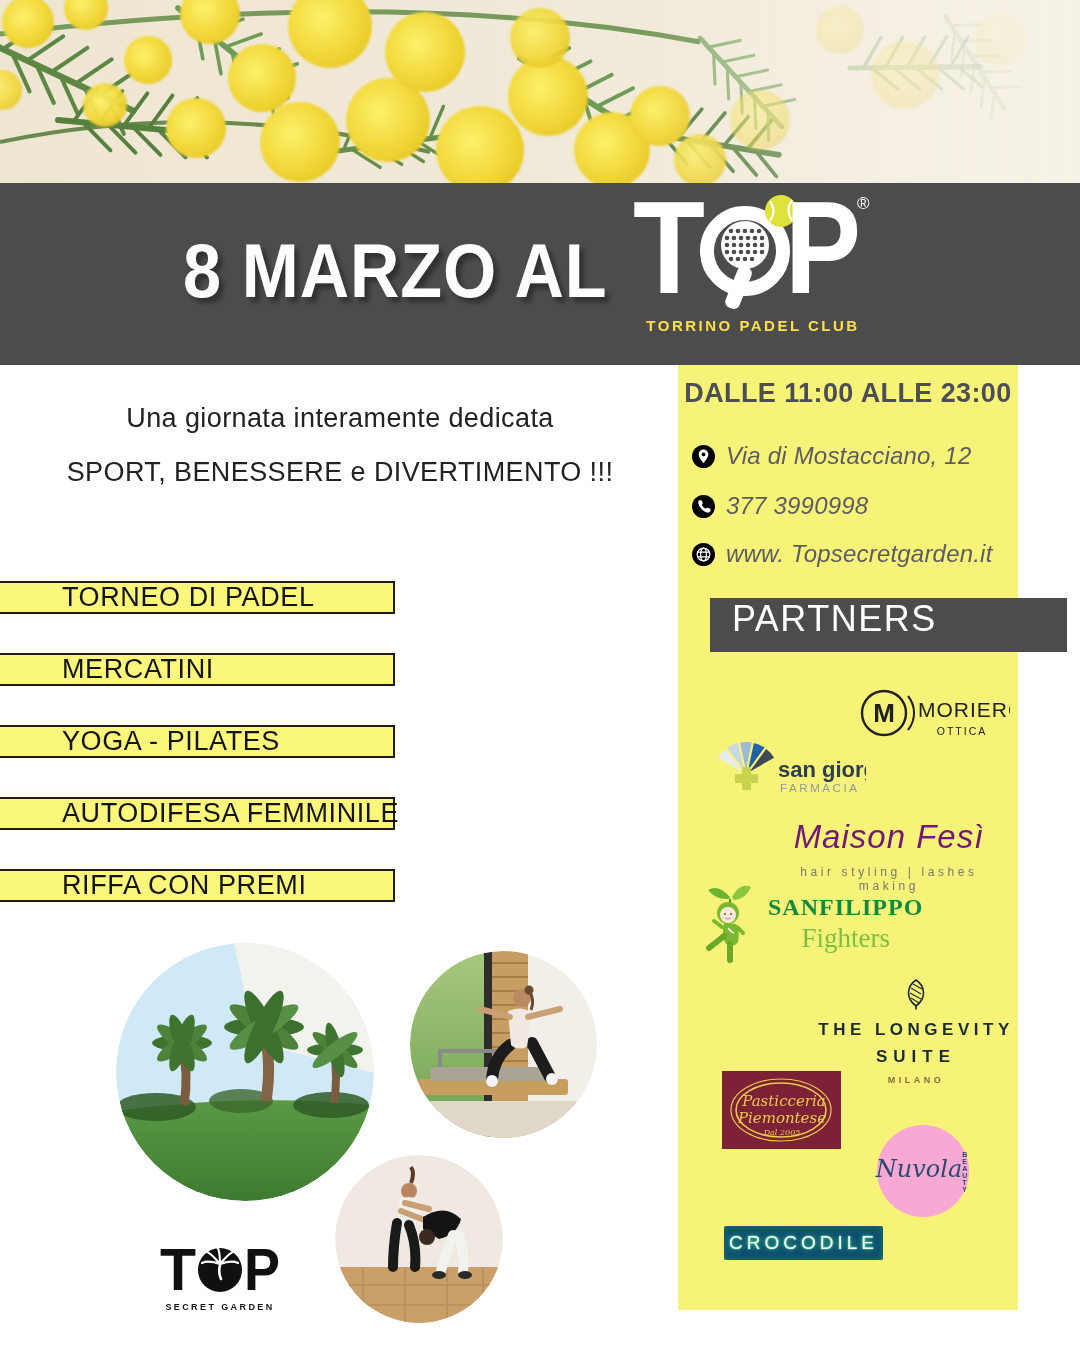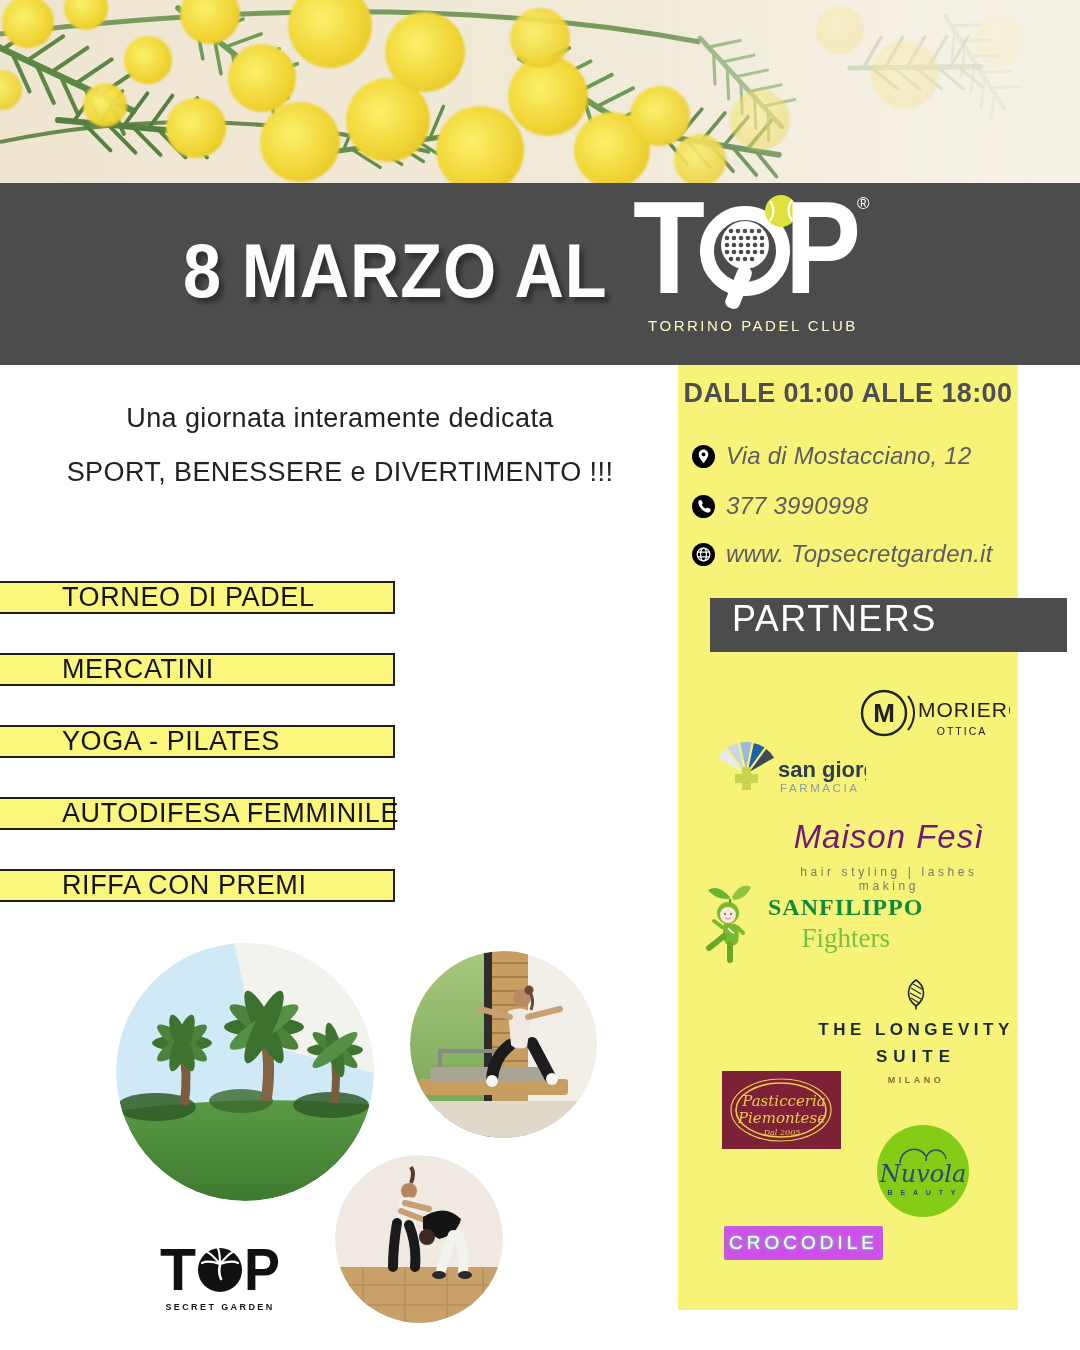--- a/index.html
+++ b/index.html
@@ -9,21 +9,21 @@
 
   
   .hero{top:0;left:0;width:1080px;height:183px;}
 
   
   .banner{top:183px;left:0;width:1080px;height:182px;background:#4c4c4c;}
   .headline{position:absolute;left:183px;top:50px;font-size:76px;line-height:1;font-weight:800;
             color:#fdfdfd;letter-spacing:1px;transform:scaleX(.9);transform-origin:left center;
             text-shadow:5px 5px 6px rgba(0,0,0,.38);white-space:nowrap;}
   .toplogo{position:absolute;left:633px;top:10px;width:240px;text-align:center;}
-  .toplogo .tagline{margin-top:-2px;color:#fef9c3;font-size:15px;font-weight:400;letter-spacing:2.5px;}
+  .toplogo .tagline{margin-top:-2px;color:#fde047;font-size:15px;font-weight:700;letter-spacing:2.5px;}
 
   
   .intro{top:402px;left:38px;width:604px;text-align:center;color:#222222;font-size:27px;
          font-weight:500;letter-spacing:.4px;}
   .intro div{margin-bottom:22px;line-height:1.2;}
 
   
   .bars{top:581px;left:-4px;width:399px;}
   .bar{box-sizing:border-box;width:399px;height:33px;margin-bottom:39px;background:#fbf77d;
        border:2px solid #1e1e1e;display:flex;align-items:center;padding-left:64px;
@@ -62,27 +62,27 @@
   .sanf .stxt{margin-left:12px;text-align:center;}
   .sanf .sname{font-family:"Liberation Serif",serif;font-size:24px;font-weight:700;color:#118a3e;
                letter-spacing:1px;}
   .sanf .ssub{font-family:"Liberation Serif",serif;font-size:27px;color:#79c144;margin-top:2px;}
 
   .longv{top:978px;left:792px;width:248px;text-align:center;color:#1c2b33;}
   .longv .l1{margin-top:6px;font-size:17px;letter-spacing:4.5px;font-weight:600;}
   .longv .l2{margin-top:7px;font-size:17px;letter-spacing:6px;font-weight:600;}
   .longv .l3{margin-top:8px;font-size:9px;letter-spacing:3.5px;color:#8a6a3a;font-weight:700;}
 
-  .nuvola{top:1125px;left:877px;width:92px;height:92px;background:#84cc16;border-radius:50%;
-          display:flex;flex-direction:column;align-items:center;justify-content:center;}
+  .nuvola{top:1125px;left:877px;width:92px;height:92px;background:#f9a8d4;border-radius:50%;
+          display:flex;flex-direction:row;align-items:center;justify-content:center;}
   .nuvola .nname{font-family:"DejaVu Serif",serif;font-style:italic;font-size:24px;color:#2b4a73;
                  margin-top:-4px;}
   .nuvola .nsub{font-size:7px;letter-spacing:3px;color:#2b4a73;font-weight:600;margin-top:1px;}
 
-  .croc{top:1226px;left:724px;width:159px;height:34px;background:#d946ef;border-radius:2px;
+  .croc{top:1226px;left:724px;width:159px;height:34px;background:#0c4a6e;border-radius:2px;
         display:flex;align-items:center;justify-content:center;
         box-shadow:inset 0 0 10px rgba(70,230,140,.28);}
   .croc span{font-size:19px;letter-spacing:4px;color:#eafff0;
              text-shadow:0 0 7px #3ee98a,0 0 2px #baf7d6;}
 </style>
 </head>
 <body>
 
 <div class="poster">
 
@@ -199,21 +199,21 @@
         <path d="M137,8 q7,10 0,20" stroke="#ffffff" stroke-width="2.2" fill="none"></path>
         <path d="M159,7 q-7,10 0,21" stroke="#ffffff" stroke-width="2.2" fill="none"></path>
         <text x="152" y="100" font-size="132" font-weight="bold" fill="#ffffff" textLength="76" lengthAdjust="spacingAndGlyphs">P</text>
         <text x="224" y="16" font-size="17" fill="#ffffff">®</text>
       </svg>
       <div class="tagline">TORRINO PADEL CLUB</div>
     </div>
   </div>
 
   <div class="abs panel"></div>
-  <div class="abs hours">DALLE 01:00 ALLE 18:00</div>
+  <div class="abs hours">DALLE 11:00 ALLE 23:00</div>
 
   <div class="abs contact ct1">
     <svg class="cicon" viewBox="0 0 24 24">
       <circle cx="12" cy="12" r="12" fill="#000000"></circle>
       <path d="M12,4.6 c-3,0 -5,2.3 -5,5.1 c0,3.7 5,9.4 5,9.4 s5,-5.7 5,-9.4 c0,-2.8 -2,-5.1 -5,-5.1 z" fill="#ffffff"></path>
       <circle cx="12" cy="9.8" r="2" fill="#000000"></circle>
     </svg>
     <span>Via di Mostacciano, 12</span>
   </div>
 

